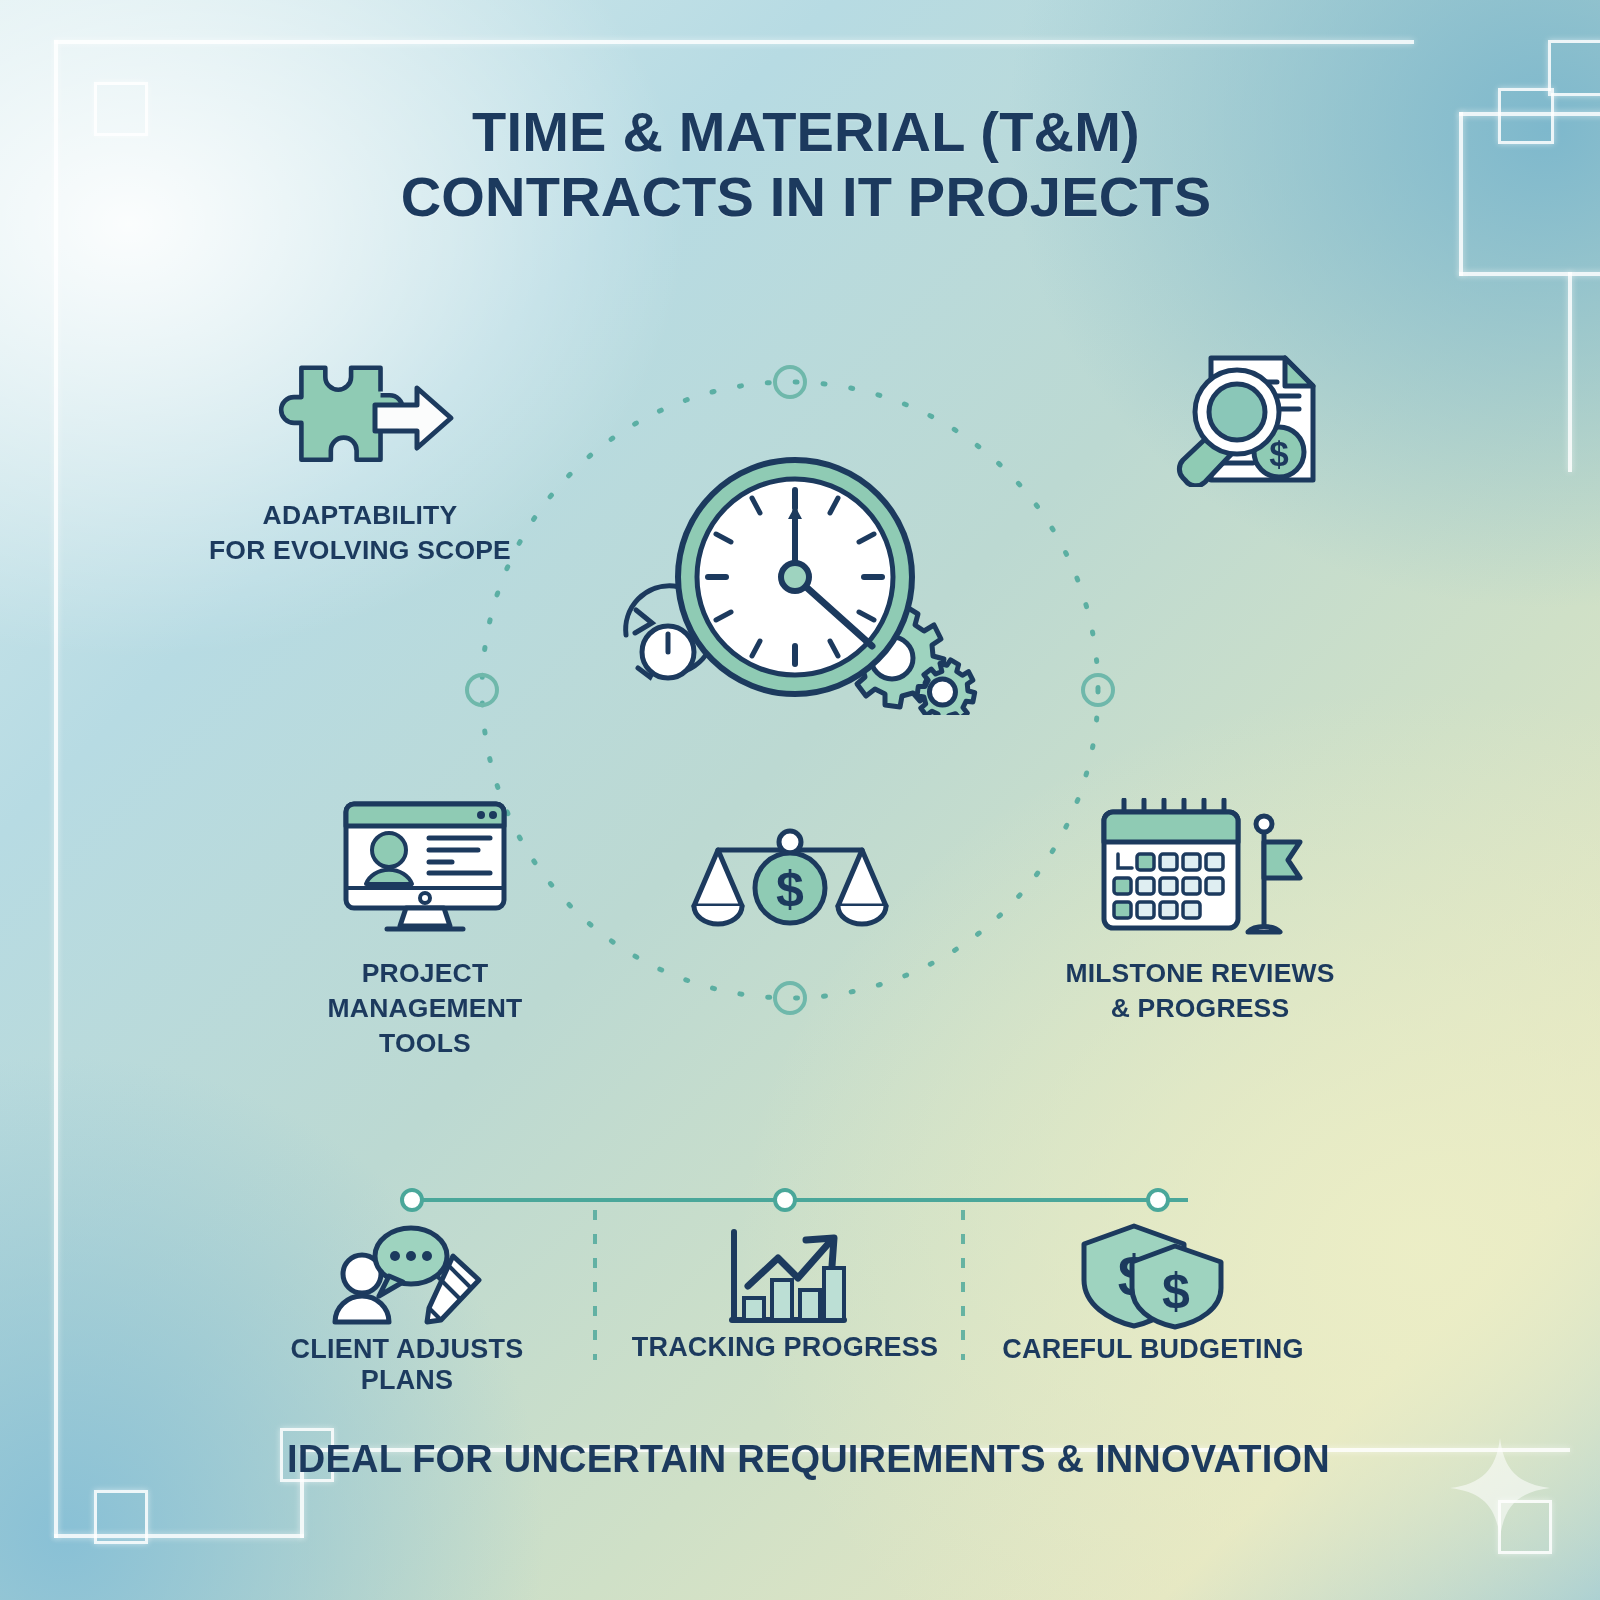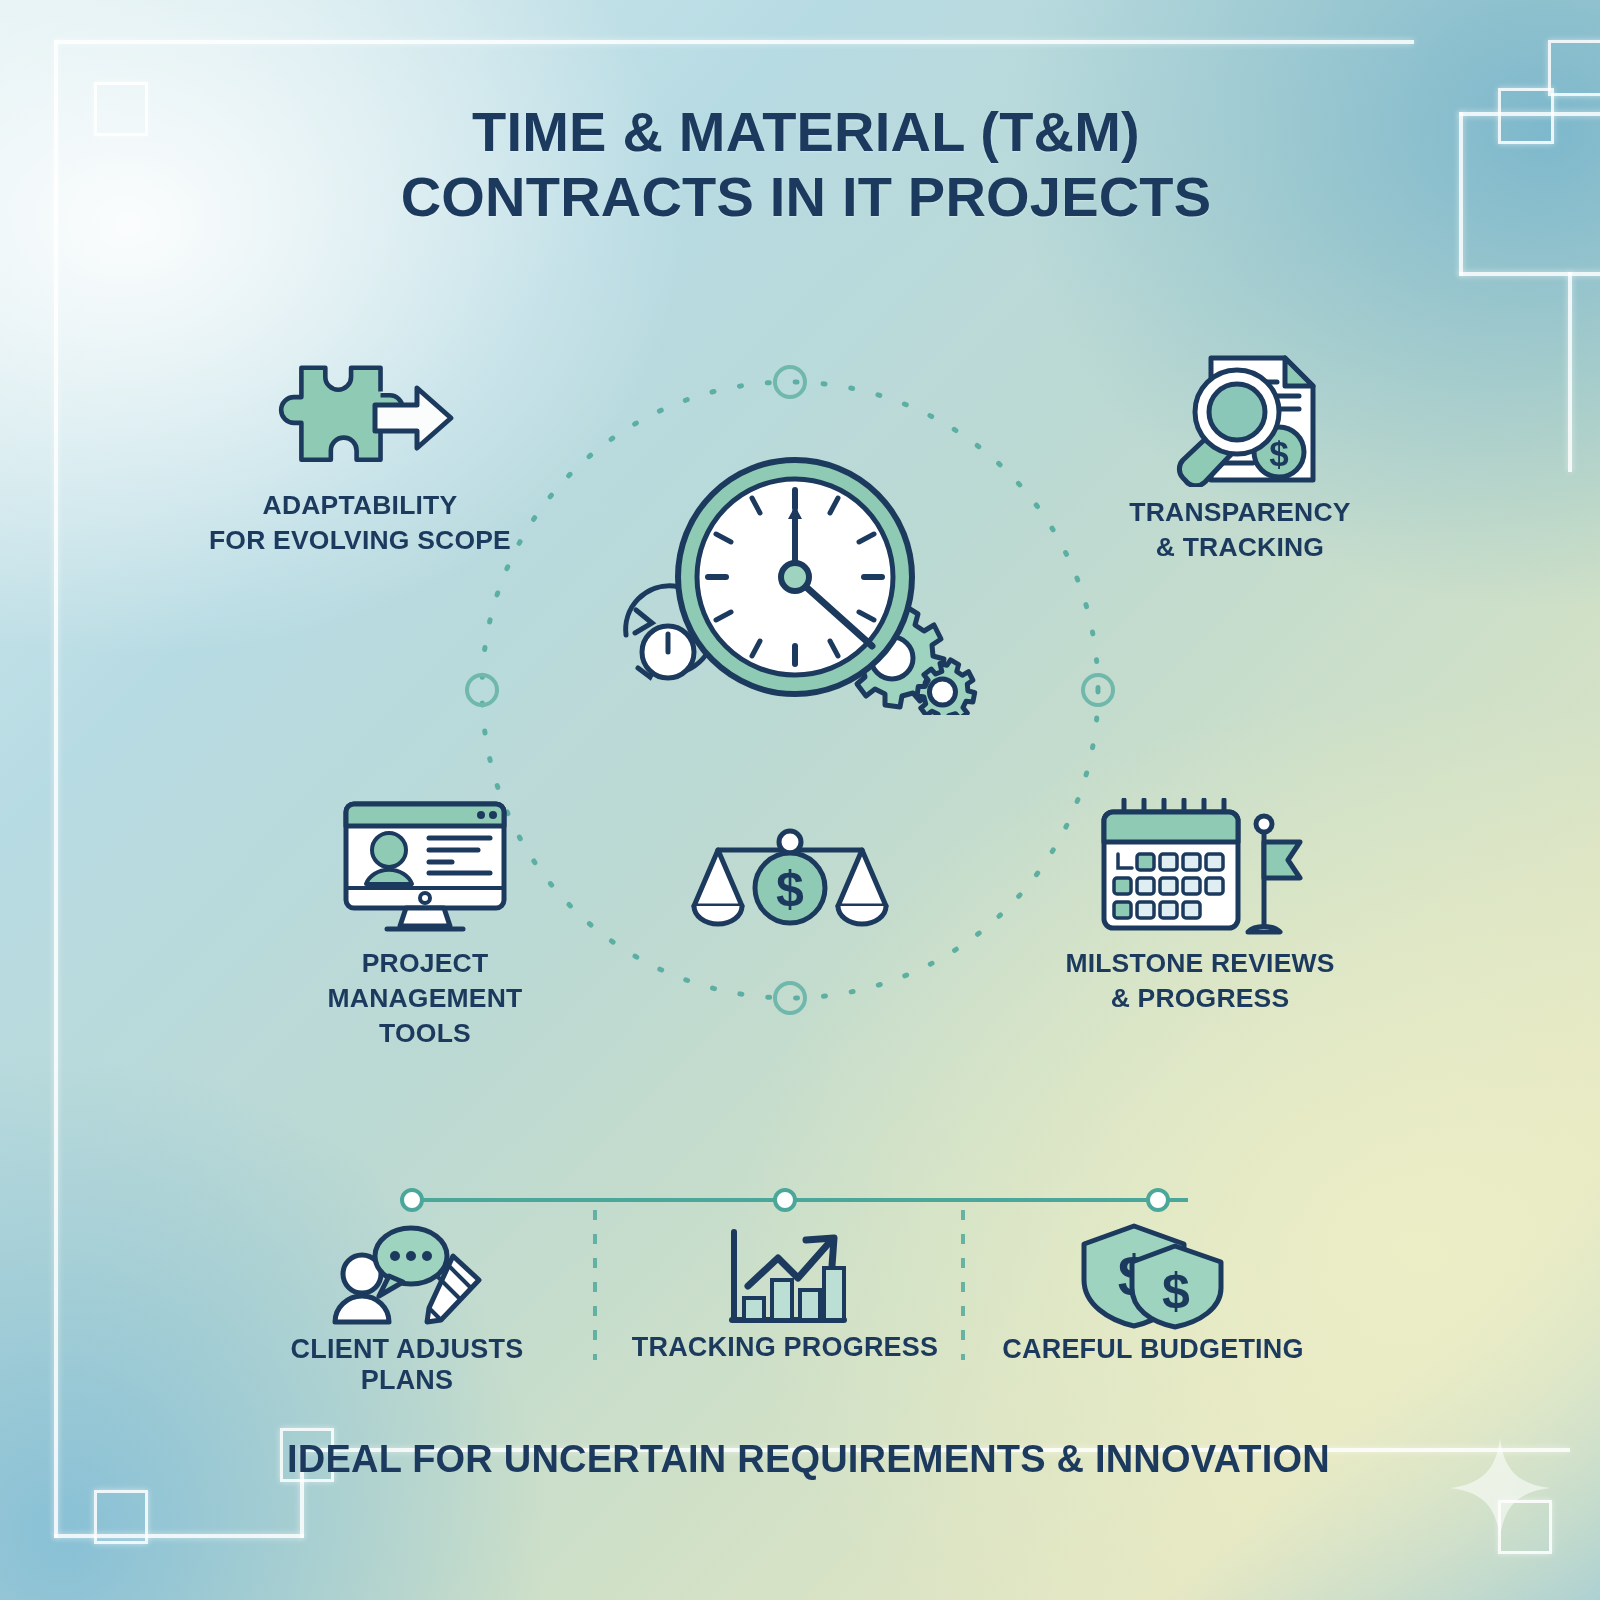--- a/index.html
+++ b/index.html
@@ -50,21 +50,21 @@
   }
   .title .l2 { display: block; }
 
   
   .ring-wrap { position: absolute; left: 460px; top: 360px; width: 660px; height: 660px; }
 
   
   .node { position: absolute; text-align: center; }
   .node .icon { display: block; margin: 0 auto; }
   .node .label {
-    margin-top: 4px;
+    margin-top: 14px;
     color: #1c3a5e;
     font-size: 26.5px;
     font-weight: bold;
     line-height: 1.32;
     letter-spacing: 0.2px;
     white-space: pre-line;
   }
 
   
   .center-label {
@@ -254,22 +254,20 @@
         <circle cx="126" cy="100" r="25" fill="#8fcbb4" stroke="#1c3a5e" stroke-width="5"></circle>
         <text x="126" y="114" text-anchor="middle" font-family="Liberation Sans, sans-serif" font-size="35" font-weight="bold" fill="#1c3a5e">$</text>
 
         <line x1="42" y1="118" x2="70" y2="88" stroke="#8fcbb4" stroke-width="22" stroke-linecap="round"></line>
         <line x1="42" y1="118" x2="70" y2="88" stroke="#1c3a5e" stroke-width="5" stroke-linecap="round" opacity="0"></line>
         <path d="M32 128 L30 126 A13 13 0 0 1 30 108 L66 74 L86 94 L52 130 A13 13 0 0 1 32 128 Z" fill="#8fcbb4" stroke="#1c3a5e" stroke-width="5" stroke-linejoin="round"></path>
         <circle cx="84" cy="60" r="42" fill="#ffffff" stroke="#1c3a5e" stroke-width="5"></circle>
         <circle cx="84" cy="60" r="28" fill="#8ac7b8" stroke="#1c3a5e" stroke-width="5"></circle>
       </svg>
     </span>
-    <div class="label">TRANSPARENCY
-&amp; TRACKING</div>
   </div>
 
   <div class="node" style="left:1000px; top:798px; width:400px;">
     <span class="icon">
       <svg width="205" height="140" viewBox="0 0 205 140">
 
         <g stroke="#1c3a5e" stroke-width="5" stroke-linecap="round">
           <line x1="26" y1="2" x2="26" y2="22"></line>
           <line x1="46" y1="2" x2="46" y2="22"></line>
           <line x1="66" y1="2" x2="66" y2="22"></line>

